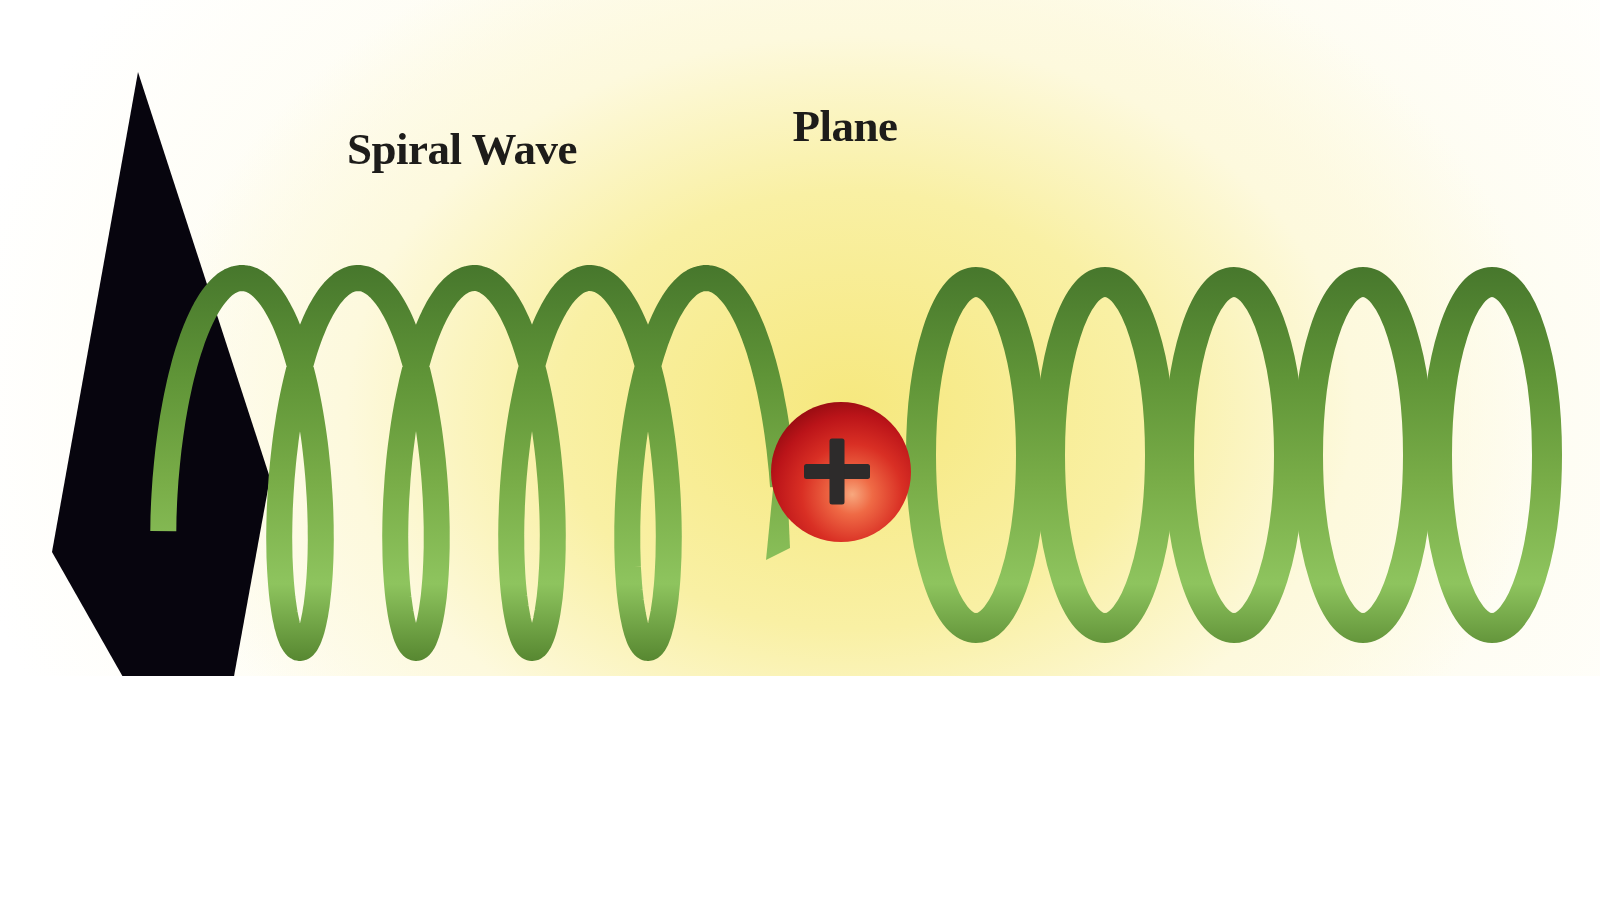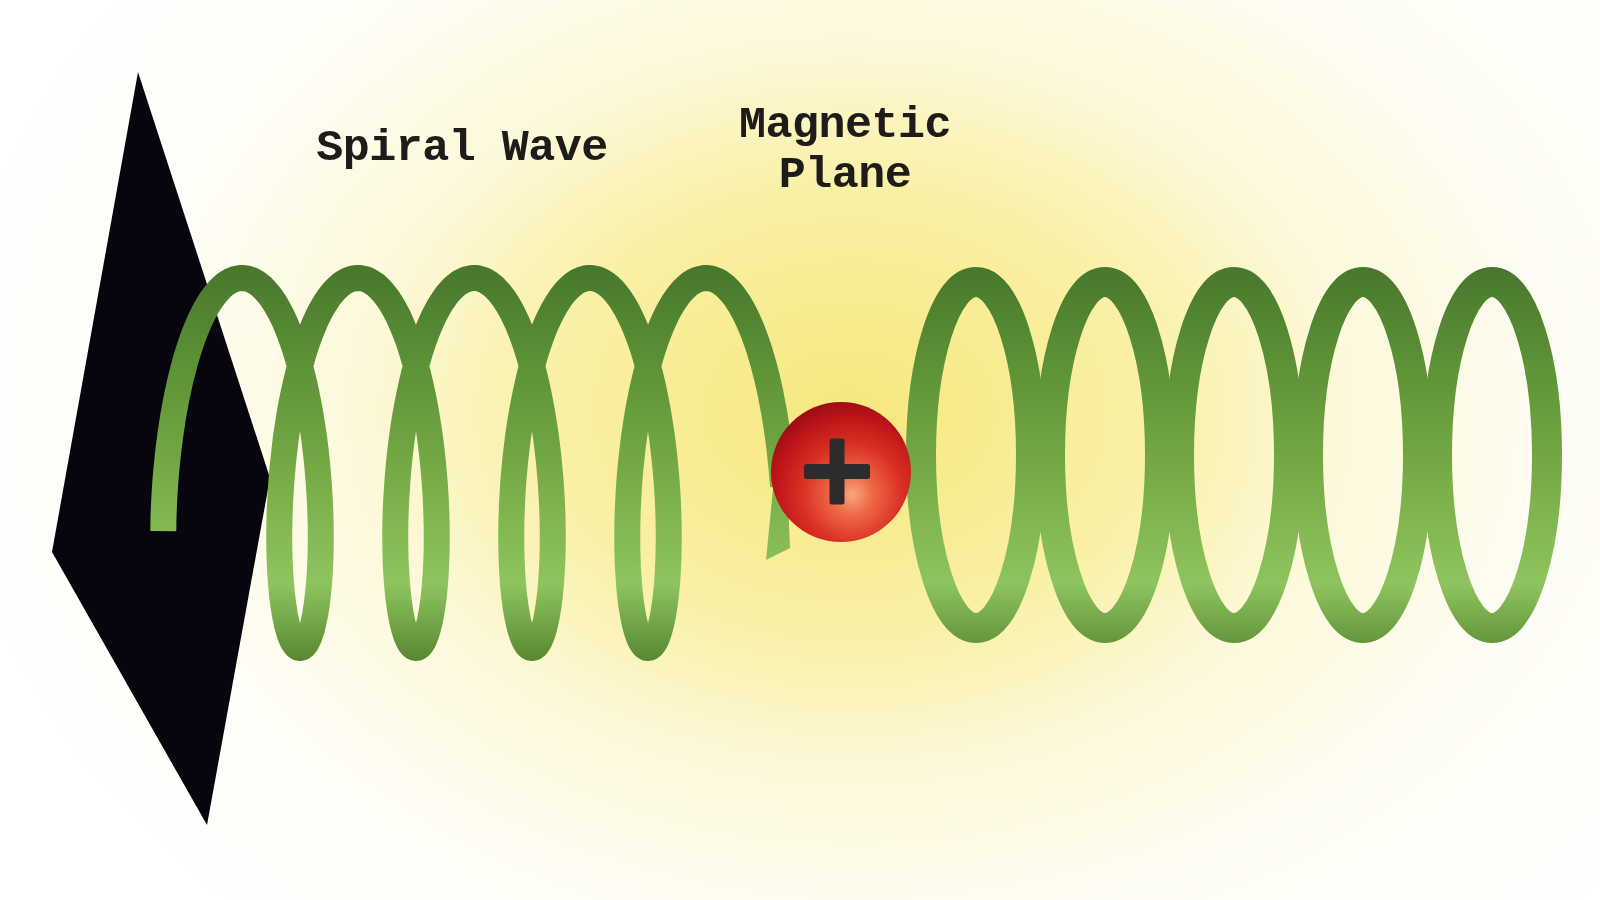--- a/index.html
+++ b/index.html
@@ -1,18 +1,18 @@
 <!DOCTYPE html>
 <html><head>
 <meta charset="utf-8">
 <style>
   html,body{margin:0;padding:0;}
   .stage{
-    position:relative;width:1600px;height:900px;overflow:hidden;
-    font-family:Liberation Mono, monospace;
+    position:relative;width:1600px;height:676px;overflow:hidden;
+    font-family:Liberation Serif, serif;
     background:
       radial-gradient(700px 520px at 850px 410px, #f6e87e 0%, #f9f0a4 42%, #fdf9dd 72%, rgba(255,255,255,0) 100%),
       radial-gradient(950px 720px at 900px 400px, rgba(248,238,150,0.55) 0%, rgba(251,245,200,0.28) 60%, rgba(255,255,255,0) 100%),
       #ffffff;
   }
   svg{position:absolute;left:0;top:0;}
   .label{
     position:absolute;width:300px;text-align:center;
     font-weight:bold;font-size:45px;line-height:50px;
     color:#1d1c1a;letter-spacing:-0.5px;white-space:nowrap;
@@ -109,17 +109,16 @@
       <circle cx="841" cy="472" r="70" fill="url(#sphereGrad)"></circle>
       <g>
         <rect x="804" y="464" width="66" height="15" rx="2.5" fill="#2d2b2b"></rect>
         <rect x="829.5" y="438.5" width="15" height="66" rx="2.5" fill="#2d2b2b"></rect>
       </g>
     </svg>
 
   <div class="label" style="left:312px;top:124px;">Spiral Wave</div>
 
   <div class="label" style="left:695px;top:101px;">
-    <div>Magnetic</div>
     <div>Plane</div>
   </div>
 
 </div>
 
 </body></html>

